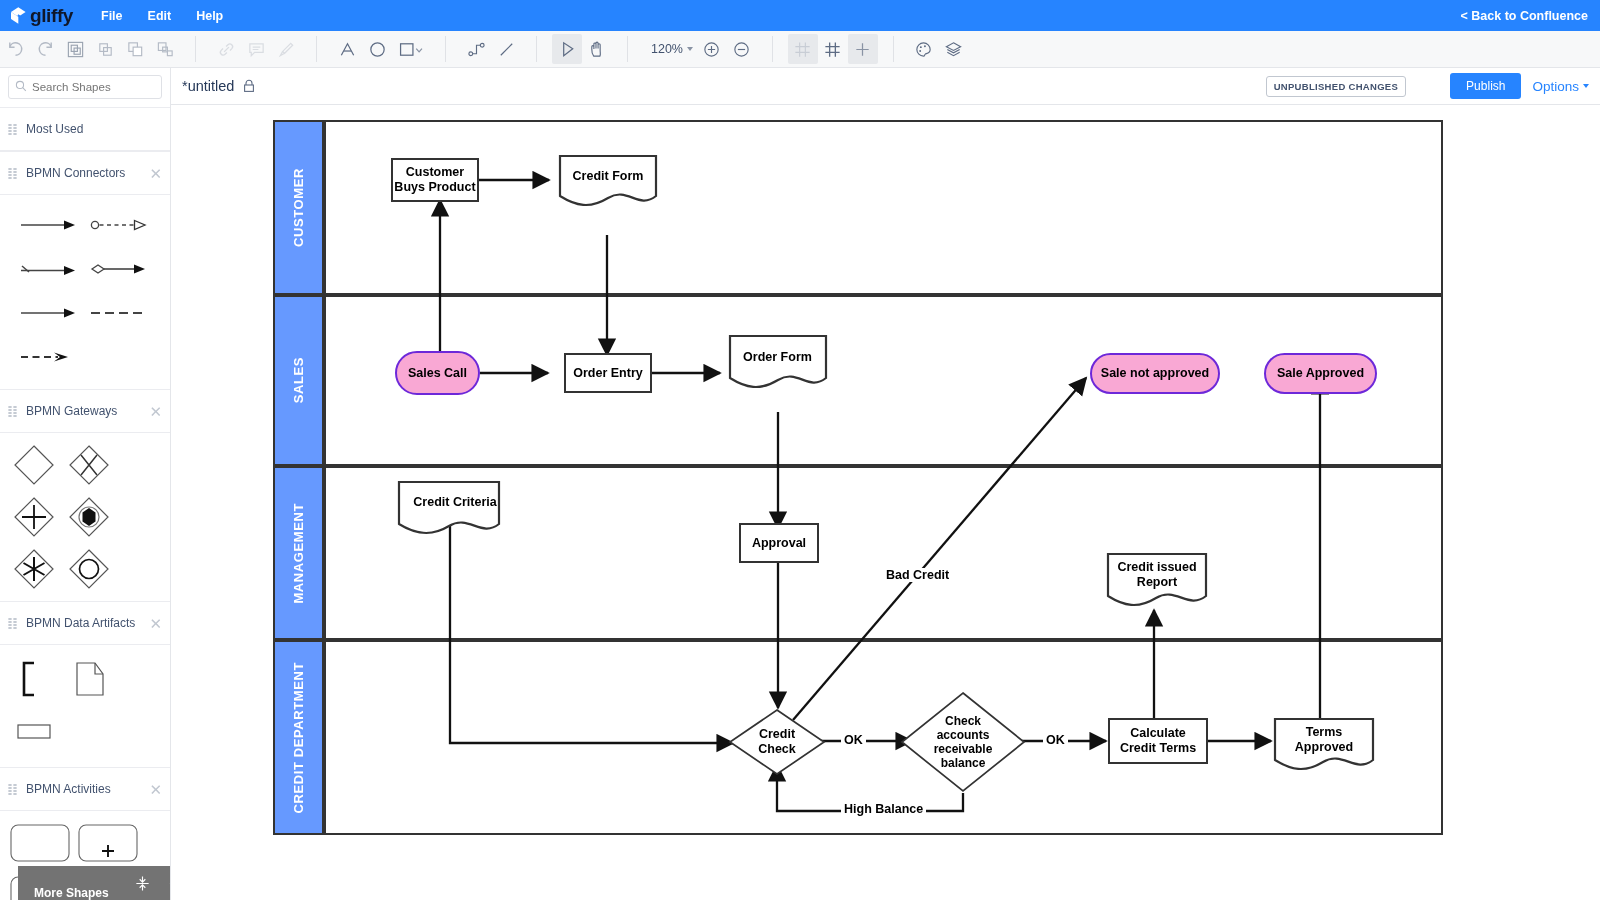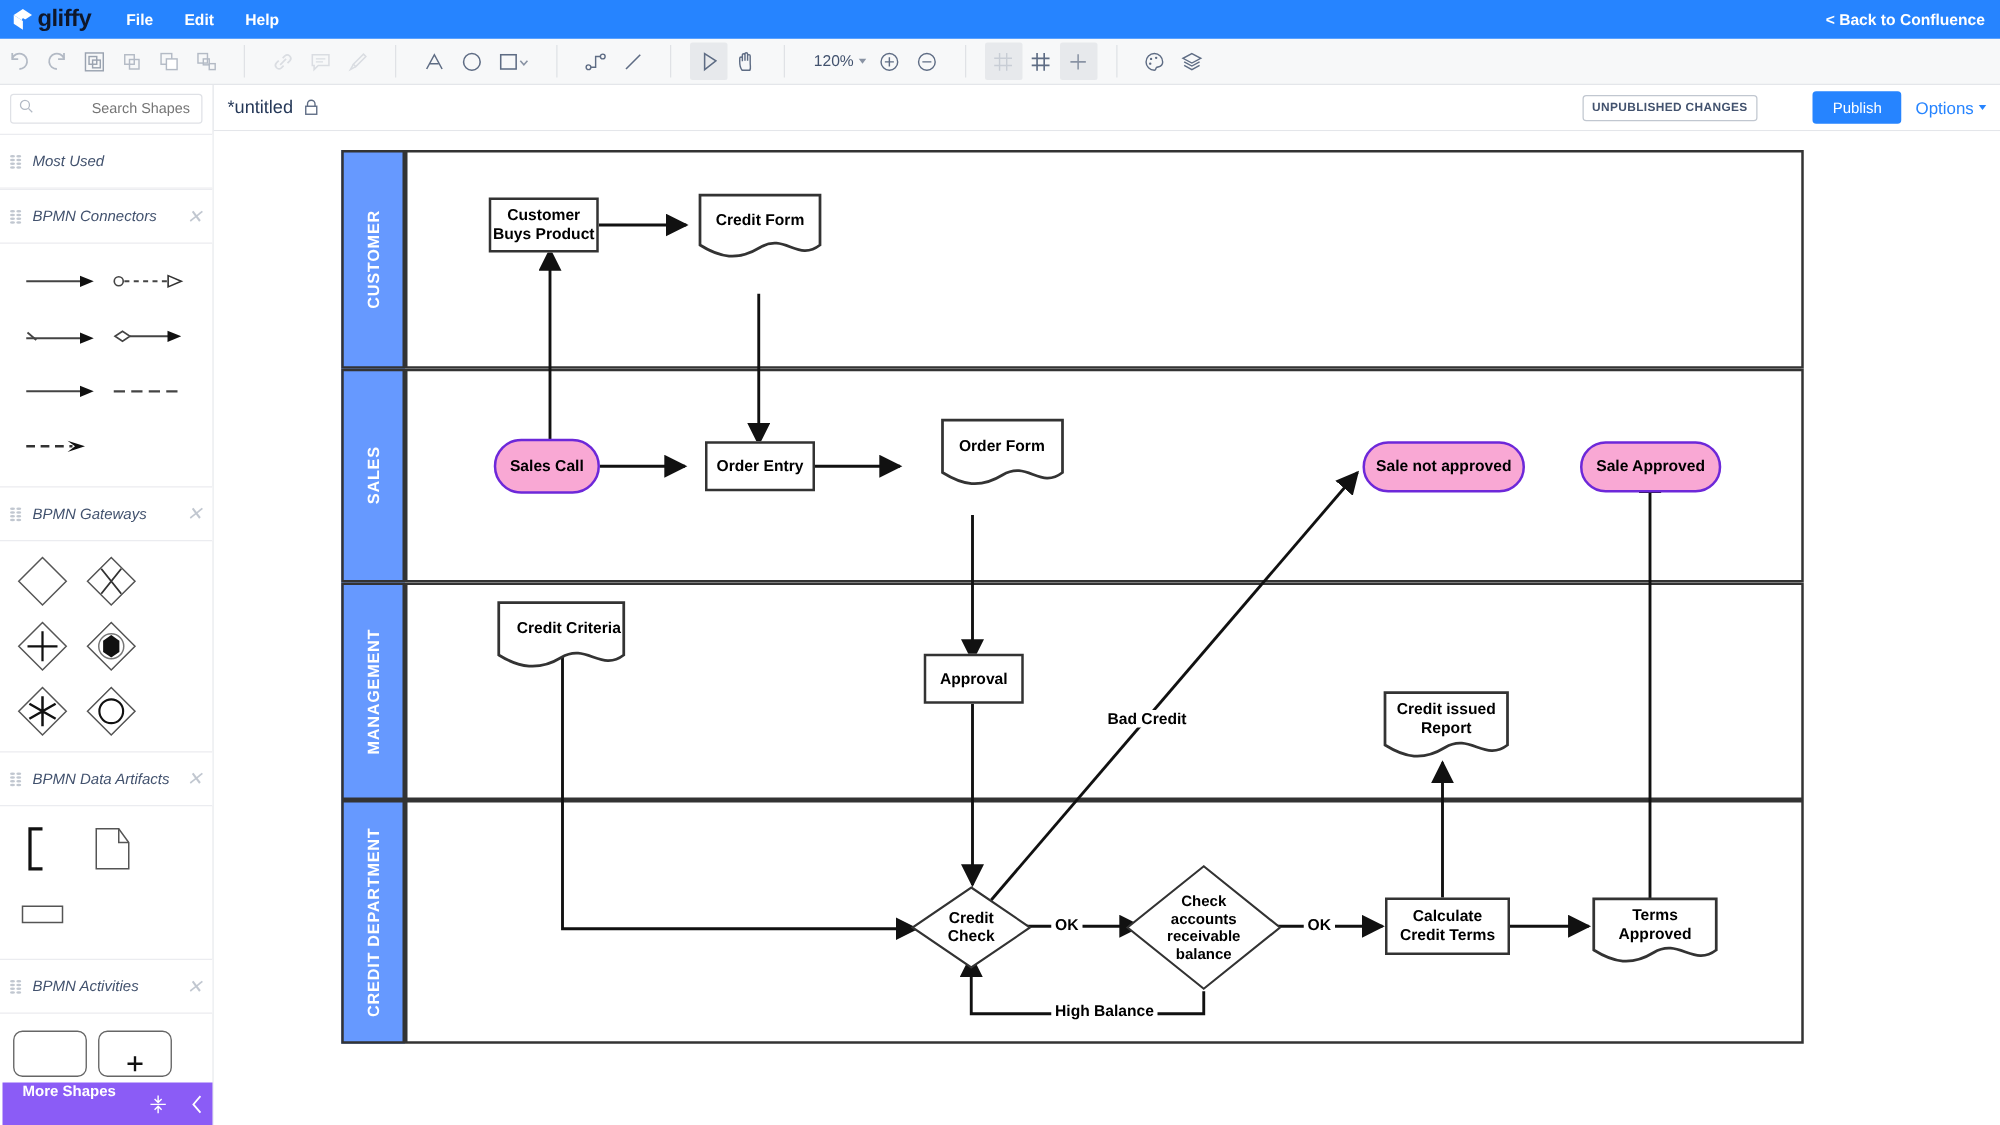--- a/index.html
+++ b/index.html
@@ -66,47 +66,46 @@
   }
   #search-wrap { padding: 7px 8px 8px 8px; }
   #search-box {
     height: 24px; border: 1px solid #dfe1e6; border-radius: 3px;
     display: flex; align-items: center; padding: 0 6px; gap: 5px;
   }
   #search-input {
     border: none; outline: none; font-size: 11.5px;
     color: #97a0af; width: 120px;
     font-family: "Liberation Sans", sans-serif;
-    text-align: right;
   }
   .sec-header {
     height: 44px; border-top: 1px solid #ebecf0; border-bottom: 1px solid #ebecf0;
     display: flex; align-items: center; padding: 0 8px;
-    background: #fff; cursor: pointer; font-style: italic;
+    background: #fff; cursor: pointer;
   }
   .grip {
     width: 9px; height: 11px; margin-right: 9px; flex: none;
     display: grid; grid-template-columns: 1fr 1fr; grid-template-rows: repeat(4,1fr);
     gap: 1px;
   }
   .grip i { background: #c1c7d0; border-radius: 50%; }
   .sec-title { font-size: 12px; color: #42526e; flex: 1; }
   .sec-x { font-size: 15px; color: #c1c7d0; cursor: pointer; line-height: 1; }
   .shape-grid {
     display: flex; flex-wrap: wrap; padding: 8px 4px 10px 4px;
   }
   .shape-cell {
     width: 55px; height: 44px;
     display: flex; align-items: center; justify-content: center;
     cursor: pointer;
   }
   .shape-cell.tall { height: 52px; }
   #more-shapes-bar {
-    position: absolute; bottom: 0; left: 2px; width: 171px; height: 34px;
-    background: #8b5cf6; display: flex; align-items: flex-start;
+    position: absolute; bottom: 0; left: 18px; width: 171px; height: 34px;
+    background: #737373; display: flex; align-items: flex-end;
   }
   #more-shapes-label {
     color: #fff; font-size: 12px; font-weight: bold; flex: 1; padding-left: 16px;
     cursor: pointer;
   }
   .msbtn { width: 31px; height: 34px; display: flex; align-items: center;
            justify-content: center; cursor: pointer; }
 
   
   #canvas-area { flex: 1; display: flex; flex-direction: column; }
@@ -689,21 +688,21 @@
           </svg>
           <span style="position:relative;margin-top:-12px">Credit Form</span>
         </div>
 
         <div class="node pill" style="left:122px;top:231px;width:85px;height:44px">
           <span>Sales Call</span>
         </div>
         <div class="node rect" style="left:291px;top:233px;width:88px;height:40px">
           <span>Order Entry</span>
         </div>
-        <div class="node" style="left:479px;top:214px;width:99px;height:58px">
+        <div class="node" style="left:455px;top:214px;width:99px;height:58px">
           <svg viewBox="0 0 100 58" style="position:absolute;left:0;top:0;width:100px;height:58px">
             <path d="M2 2 H98 V44 C80 58 70 34 50 46 C32 57 18 54 2 44 Z" fill="#fff" stroke="#333" stroke-width="2.2"></path>
           </svg>
           <span style="position:relative;margin-top:-12px">Order Form</span>
         </div>
         <div class="node pill" style="left:817px;top:233px;width:130px;height:41px">
           <span>Sale not approved</span>
         </div>
         <div class="node pill" style="left:991px;top:233px;width:113px;height:41px">
           <span>Sale Approved</span>

